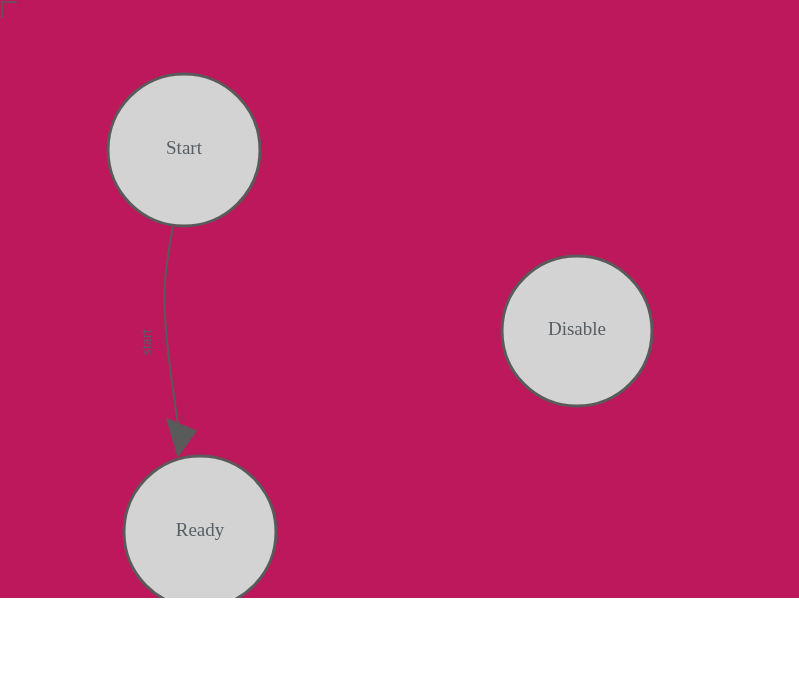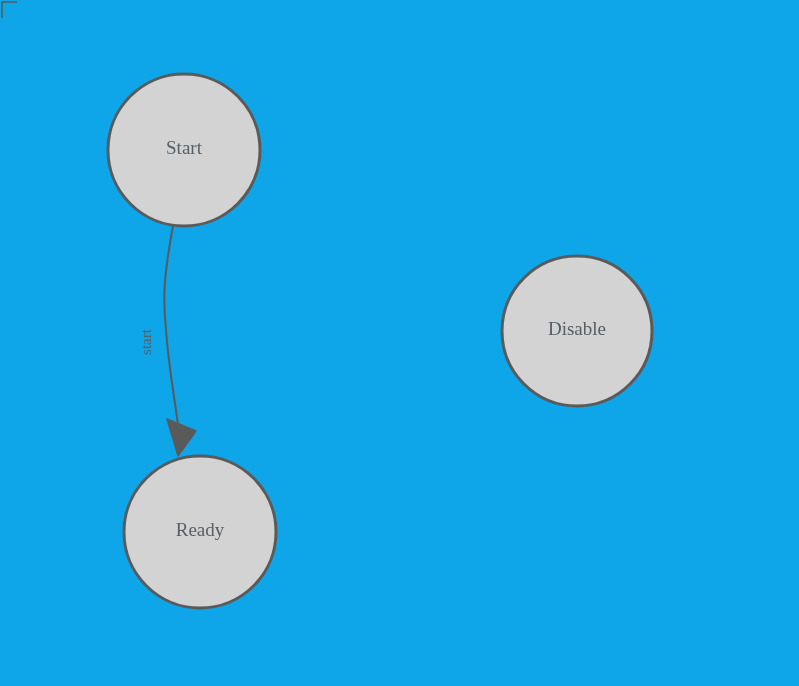--- a/index.html
+++ b/index.html
@@ -7,22 +7,22 @@
     margin: 0;
     padding: 0;
     background: #ffffff;
   }
   body {
     font-family: "Liberation Serif", "DejaVu Serif", serif;
   }
   #canvas {
     position: relative;
     width: 799px;
-    height: 686px;
-    background: #0ea5e9;
+    height: 598px;
+    background: #be185d;
     overflow: hidden;
   }
   #diagram-svg {
     position: absolute;
     left: 0;
     top: 0;
     width: 799px;
     height: 686px;
   }
   .node-label {

